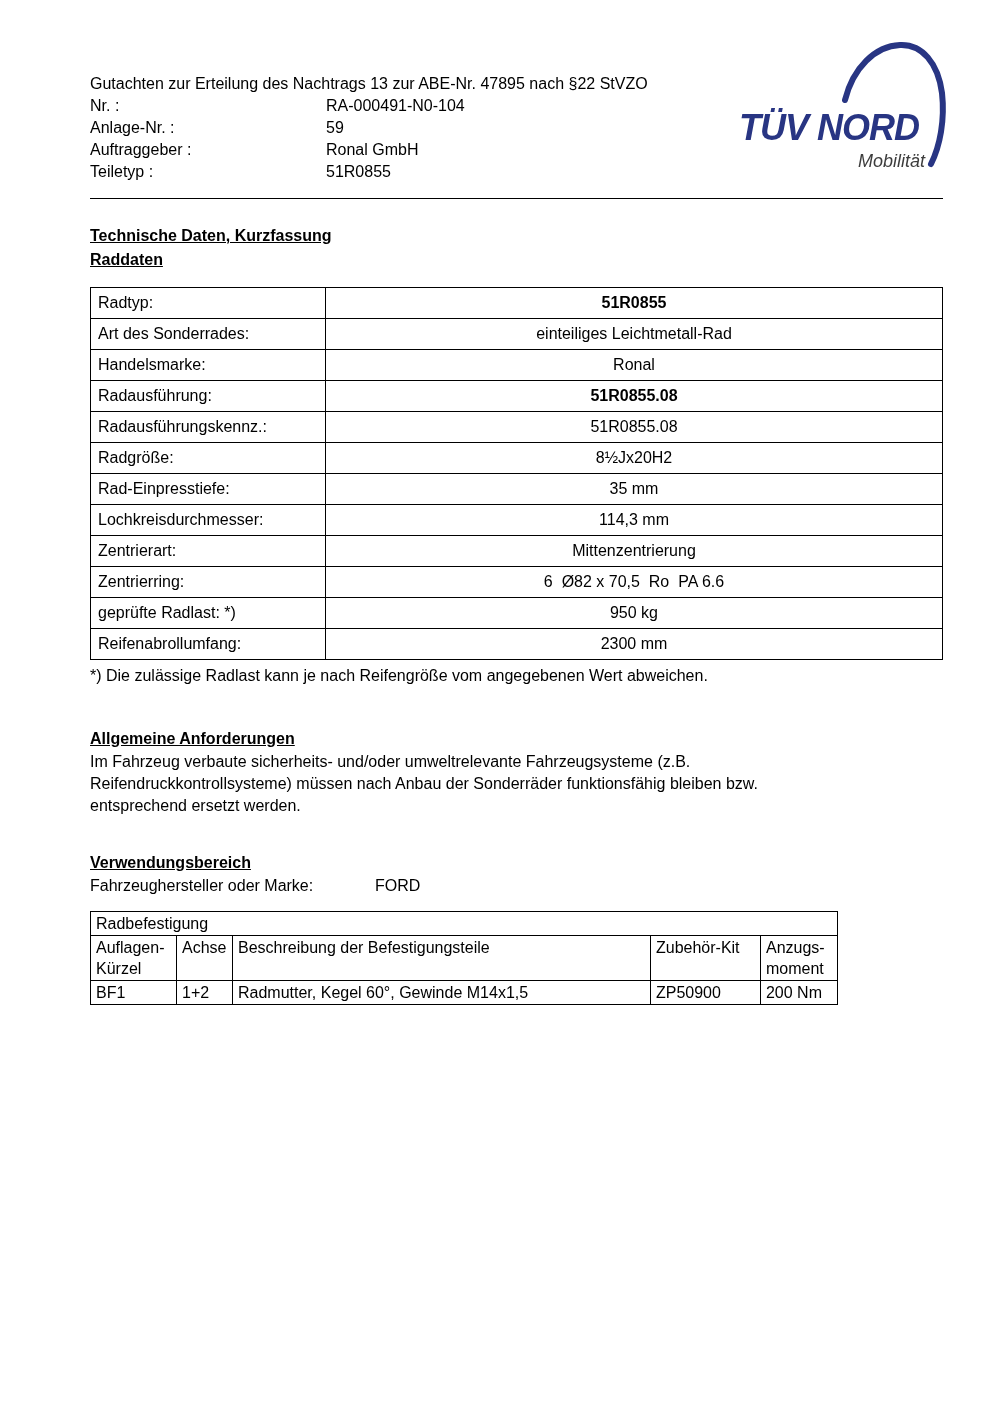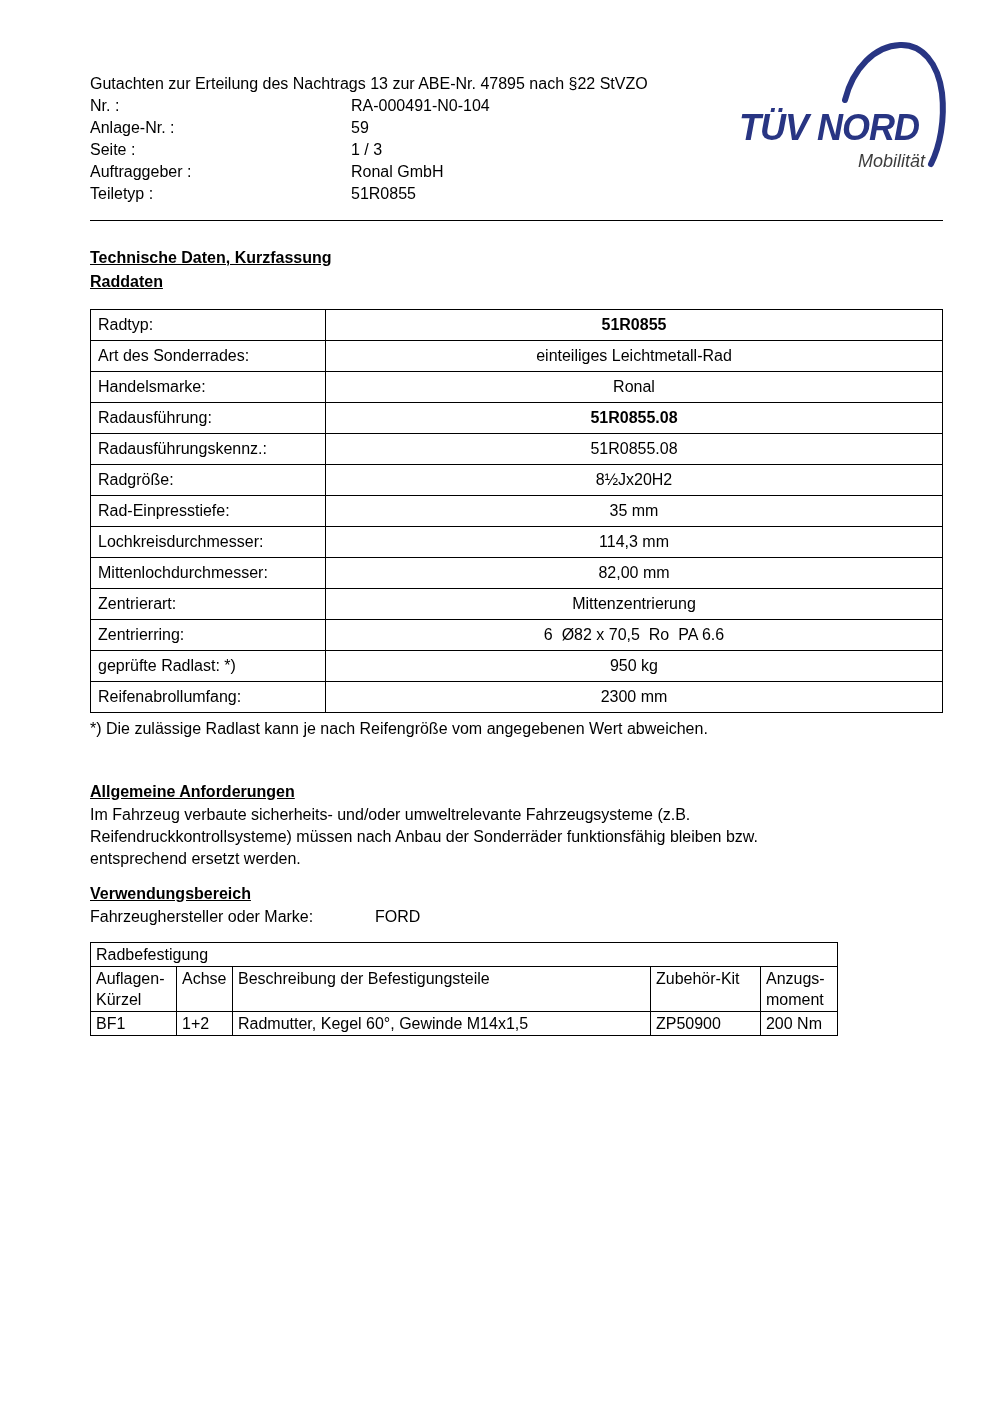--- a/index.html
+++ b/index.html
@@ -10,42 +10,42 @@
     font-family:"Liberation Sans","DejaVu Sans",sans-serif;
     font-size:16px; line-height:22px; color:#000;
     overflow:hidden;
   }
   .content { position:absolute; left:90px; top:73px; width:853px; }
 
   
   .doc-title { white-space:nowrap; }
   .hdr-row { display:flex; }
   .hdr-label { flex:0 0 236px; }
-  .hdr-value { flex:1;margin-left:25px; }
+  .hdr-value { flex:1; }
 
   .logo { position:absolute; top:36px; right:44px; width:210px; height:140px; }
 
   .rule { border:none; border-top:1.5px solid #000; margin:15px 0 0 0; }
 
   .section-title { font-weight:bold; text-decoration:underline; line-height:24px; }
   .tech-title { margin-top:25px; }
 
   
   .rd-table { border-collapse:collapse; width:853px; margin-top:15px; table-layout:fixed; }
   .rd-table td { border:1.5px solid #000; height:30px; padding:0 7px; overflow:hidden; }
   .rd-label { text-align:left; }
   .rd-value { text-align:center; white-space:pre-wrap; }
   .bold { font-weight:bold; }
 
   .footnote { margin-top:5px; }
 
   .aa-heading { margin-top:40px; }
   .aa-body { white-space:pre-line; }
 
-  .vb-heading { margin-top:12px; }
+  .vb-heading { margin-top:34px; }
   .vb-row { display:flex; }
   .vb-label { flex:0 0 285px; }
 
   
   .rb-table { border-collapse:collapse; width:748px; margin-top:14px; table-layout:fixed; }
   .rb-table th, .rb-table td {
     border:1.5px solid #000;
     padding:1px 5px;
     text-align:left; font-weight:normal;
     vertical-align:top; line-height:21px;
@@ -67,24 +67,20 @@
 
     <div>
       <div class="doc-title">Gutachten zur Erteilung des Nachtrags 13 zur ABE-Nr. 47895 nach §22 StVZO</div>
       <div class="hdr-row">
         <span class="hdr-label">Nr. :</span>
         <span class="hdr-value">RA-000491-N0-104</span>
       </div>
       <div class="hdr-row">
         <span class="hdr-label">Anlage-Nr. :</span>
         <span class="hdr-value">59</span>
-      </div>
-      <div class="hdr-row">
-        <span class="hdr-label">Seite :</span>
-        <span class="hdr-value">1 / 3</span>
       </div>
       <div class="hdr-row">
         <span class="hdr-label">Auftraggeber :</span>
         <span class="hdr-value">Ronal GmbH</span>
       </div>
       <div class="hdr-row">
         <span class="hdr-label">Teiletyp :</span>
         <span class="hdr-value">51R0855</span>
       </div>
     </div>
@@ -124,24 +120,20 @@
           <td class="rd-label">Radgröße:</td>
           <td class="rd-value">8½Jx20H2</td>
         </tr>
         <tr>
           <td class="rd-label">Rad-Einpresstiefe:</td>
           <td class="rd-value">35 mm</td>
         </tr>
         <tr>
           <td class="rd-label">Lochkreisdurchmesser:</td>
           <td class="rd-value">114,3 mm</td>
-        </tr>
-        <tr>
-          <td class="rd-label">Mittenlochdurchmesser:</td>
-          <td class="rd-value">82,00 mm</td>
         </tr>
         <tr>
           <td class="rd-label">Zentrierart:</td>
           <td class="rd-value">Mittenzentrierung</td>
         </tr>
         <tr>
           <td class="rd-label">Zentrierring:</td>
           <td class="rd-value">6  Ø82 x 70,5  Ro  PA 6.6</td>
         </tr>
         <tr>

